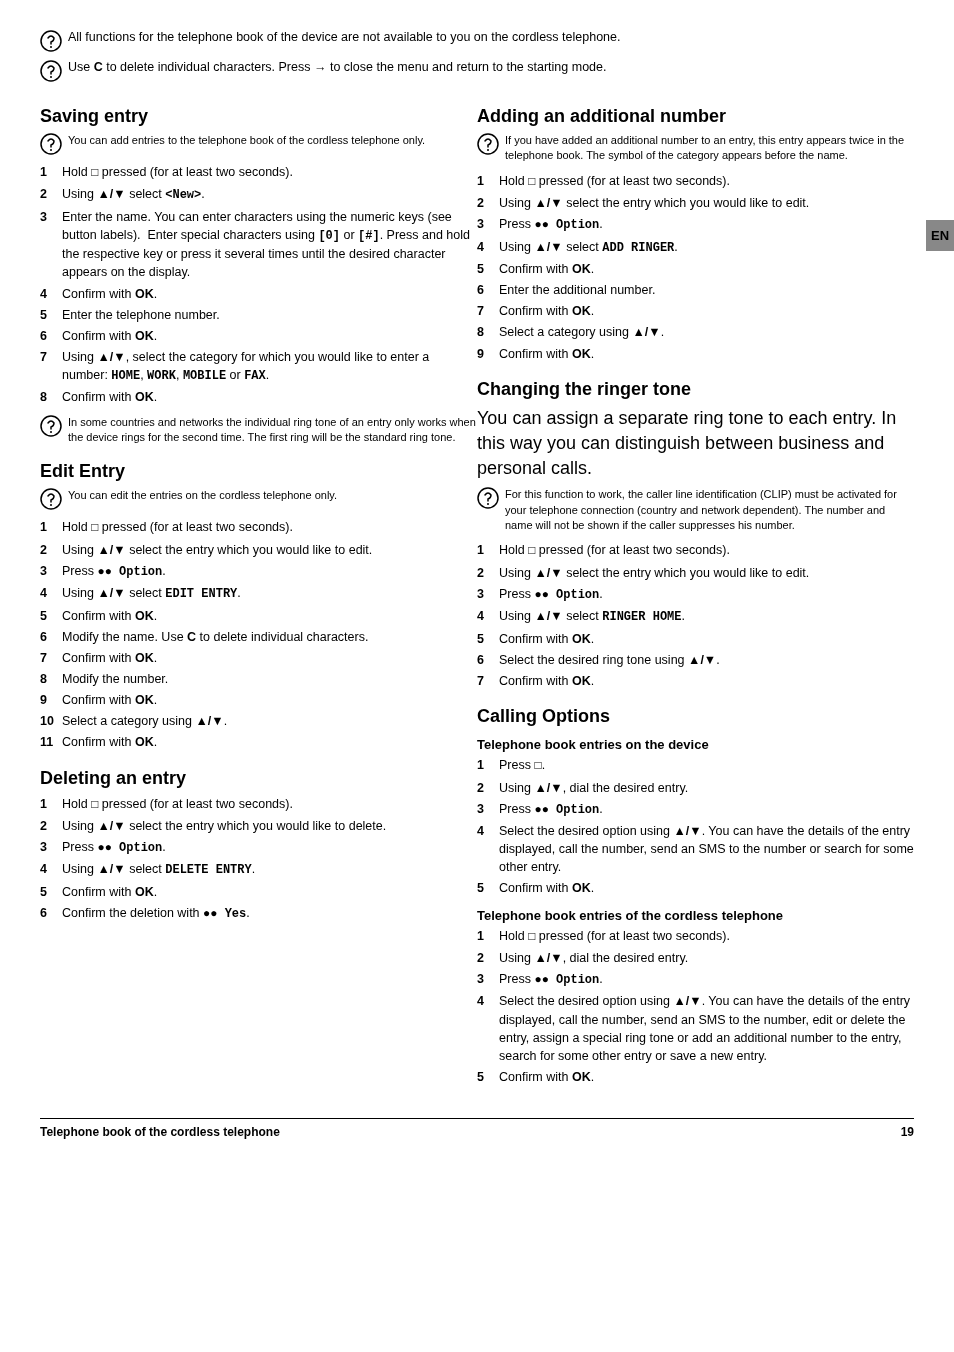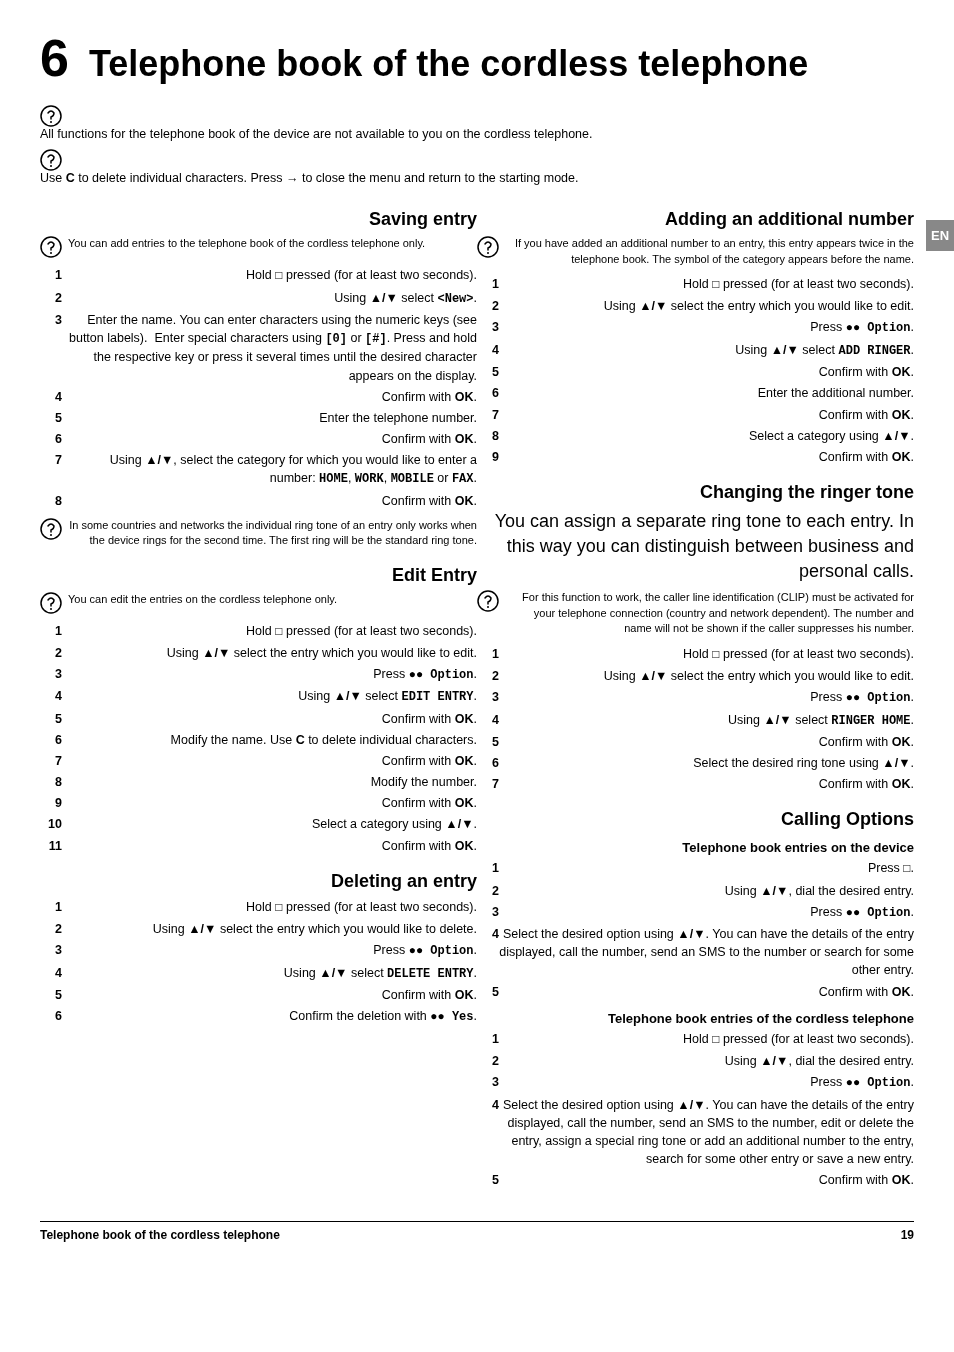--- a/index.html
+++ b/index.html
@@ -26,26 +26,24 @@
     .page-title .chapter-num {
       font-size: 52px;
       font-weight: bold;
       margin-right: 10px;
     }
     .intro-block {
       display: flex;
       align-items: flex-start;
       margin-bottom: 8px;
       font-size: 12.5px;
-      flex-direction: column;
     }
     .two-col {
       display: flex;
       margin-top: 8px;
-      text-align: right;
     }
     .col-left {
       flex: 1;
       max-width: 445px;
     }
     .col-right {
       flex: 1;
       max-width: 445px;
     }
     .section-title {
@@ -105,21 +103,21 @@
       justify-content: space-between;
       font-size: 12px;
       font-weight: bold;
     }
     .en-tab {
       position: absolute;
       right: 0;
       top: 220px;
       width: 28px;
       background: #888;
-      color: #ffffff;
+      color: #000000;
       font-weight: bold;
       font-size: 13px;
       padding: 8px 4px;
       text-align: center;
       writing-mode: horizontal-tb;
     }
     .phone-icon {
       display: inline-block;
       width: 22px;
       height: 22px;
@@ -132,24 +130,20 @@
       line-height: 1.4;
     }
   </style>
 </head>
 <body>
 
 <div class="page">
 
   <div class="en-tab">EN</div>
 
-  <h1 class="page-title">
-    <span class="chapter-num">6</span>
-    <span>Telephone book of the cordless telephone</span>
-  </h1>
 
   <div class="intro-block">
     <span class="phone-icon">
       <svg width="22" height="22" viewBox="0 0 22 22">
         <circle cx="11" cy="11" r="10" fill="none" stroke="#000" stroke-width="1.5"></circle>
         <path d="M8 8 Q11 4 14 8 Q14 11 11 12 L11 14" fill="none" stroke="#000" stroke-width="1.5" stroke-linecap="round"></path>
         <circle cx="11" cy="17" r="1" fill="#000"></circle>
       </svg>
     </span>
     <span>All functions for the telephone book of the device are not available to you on the cordless telephone.</span>

